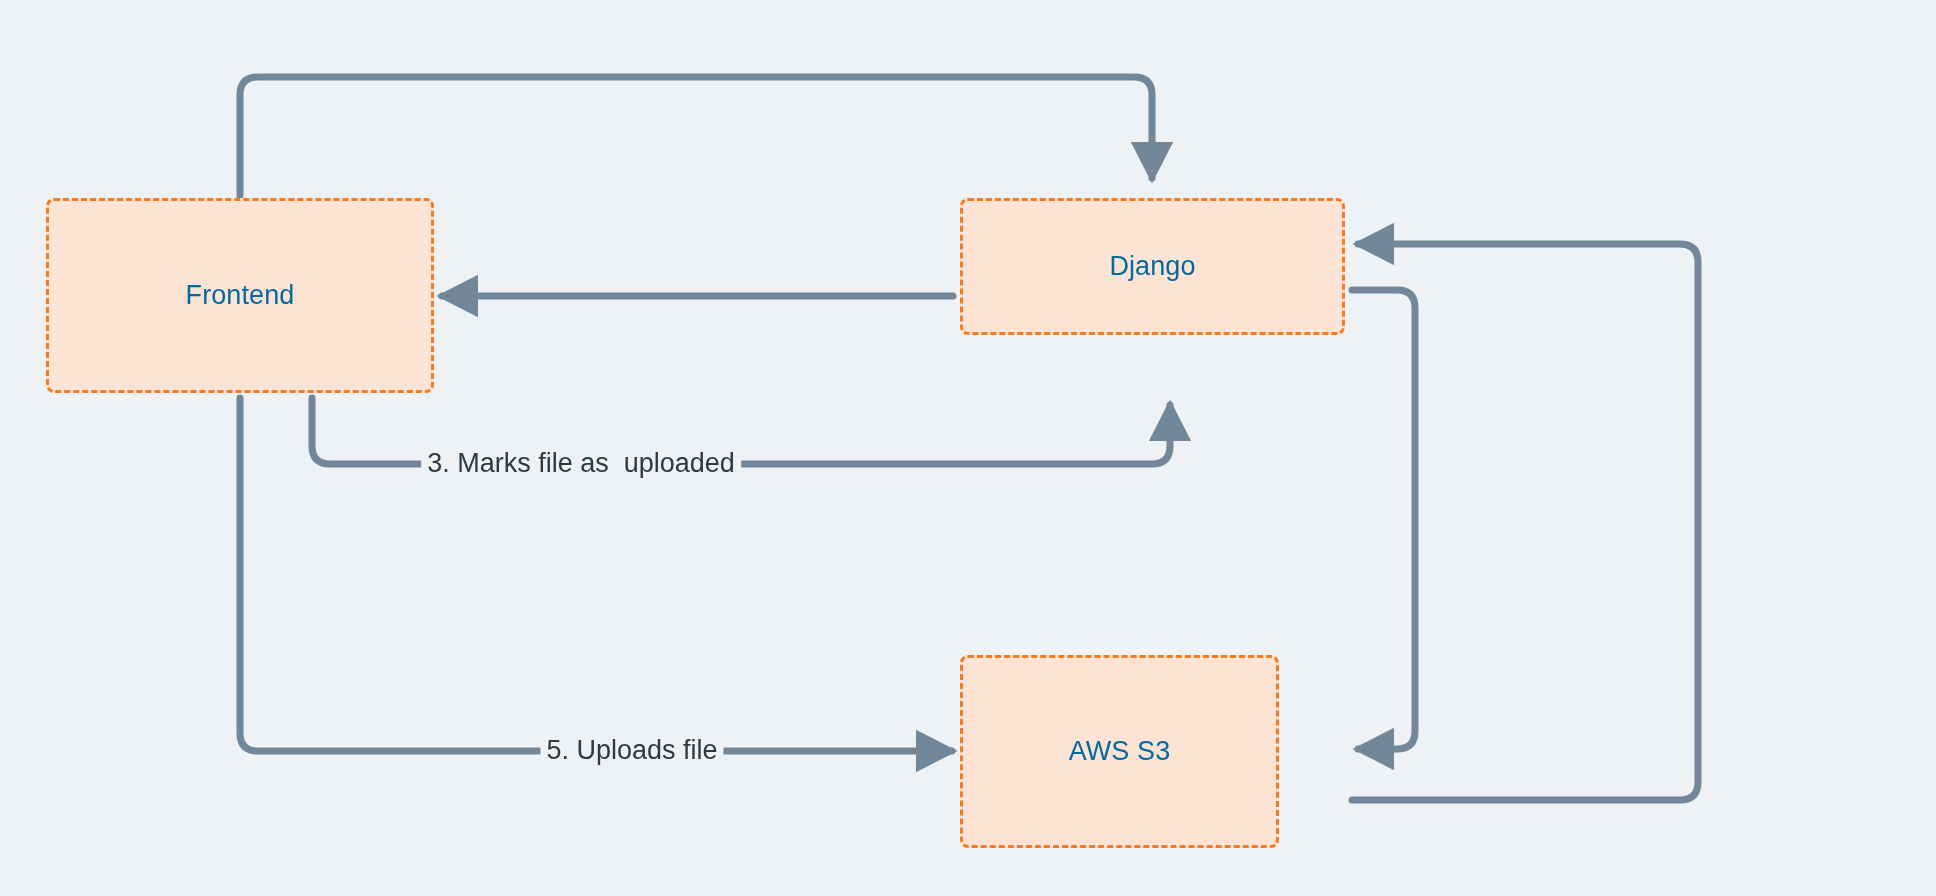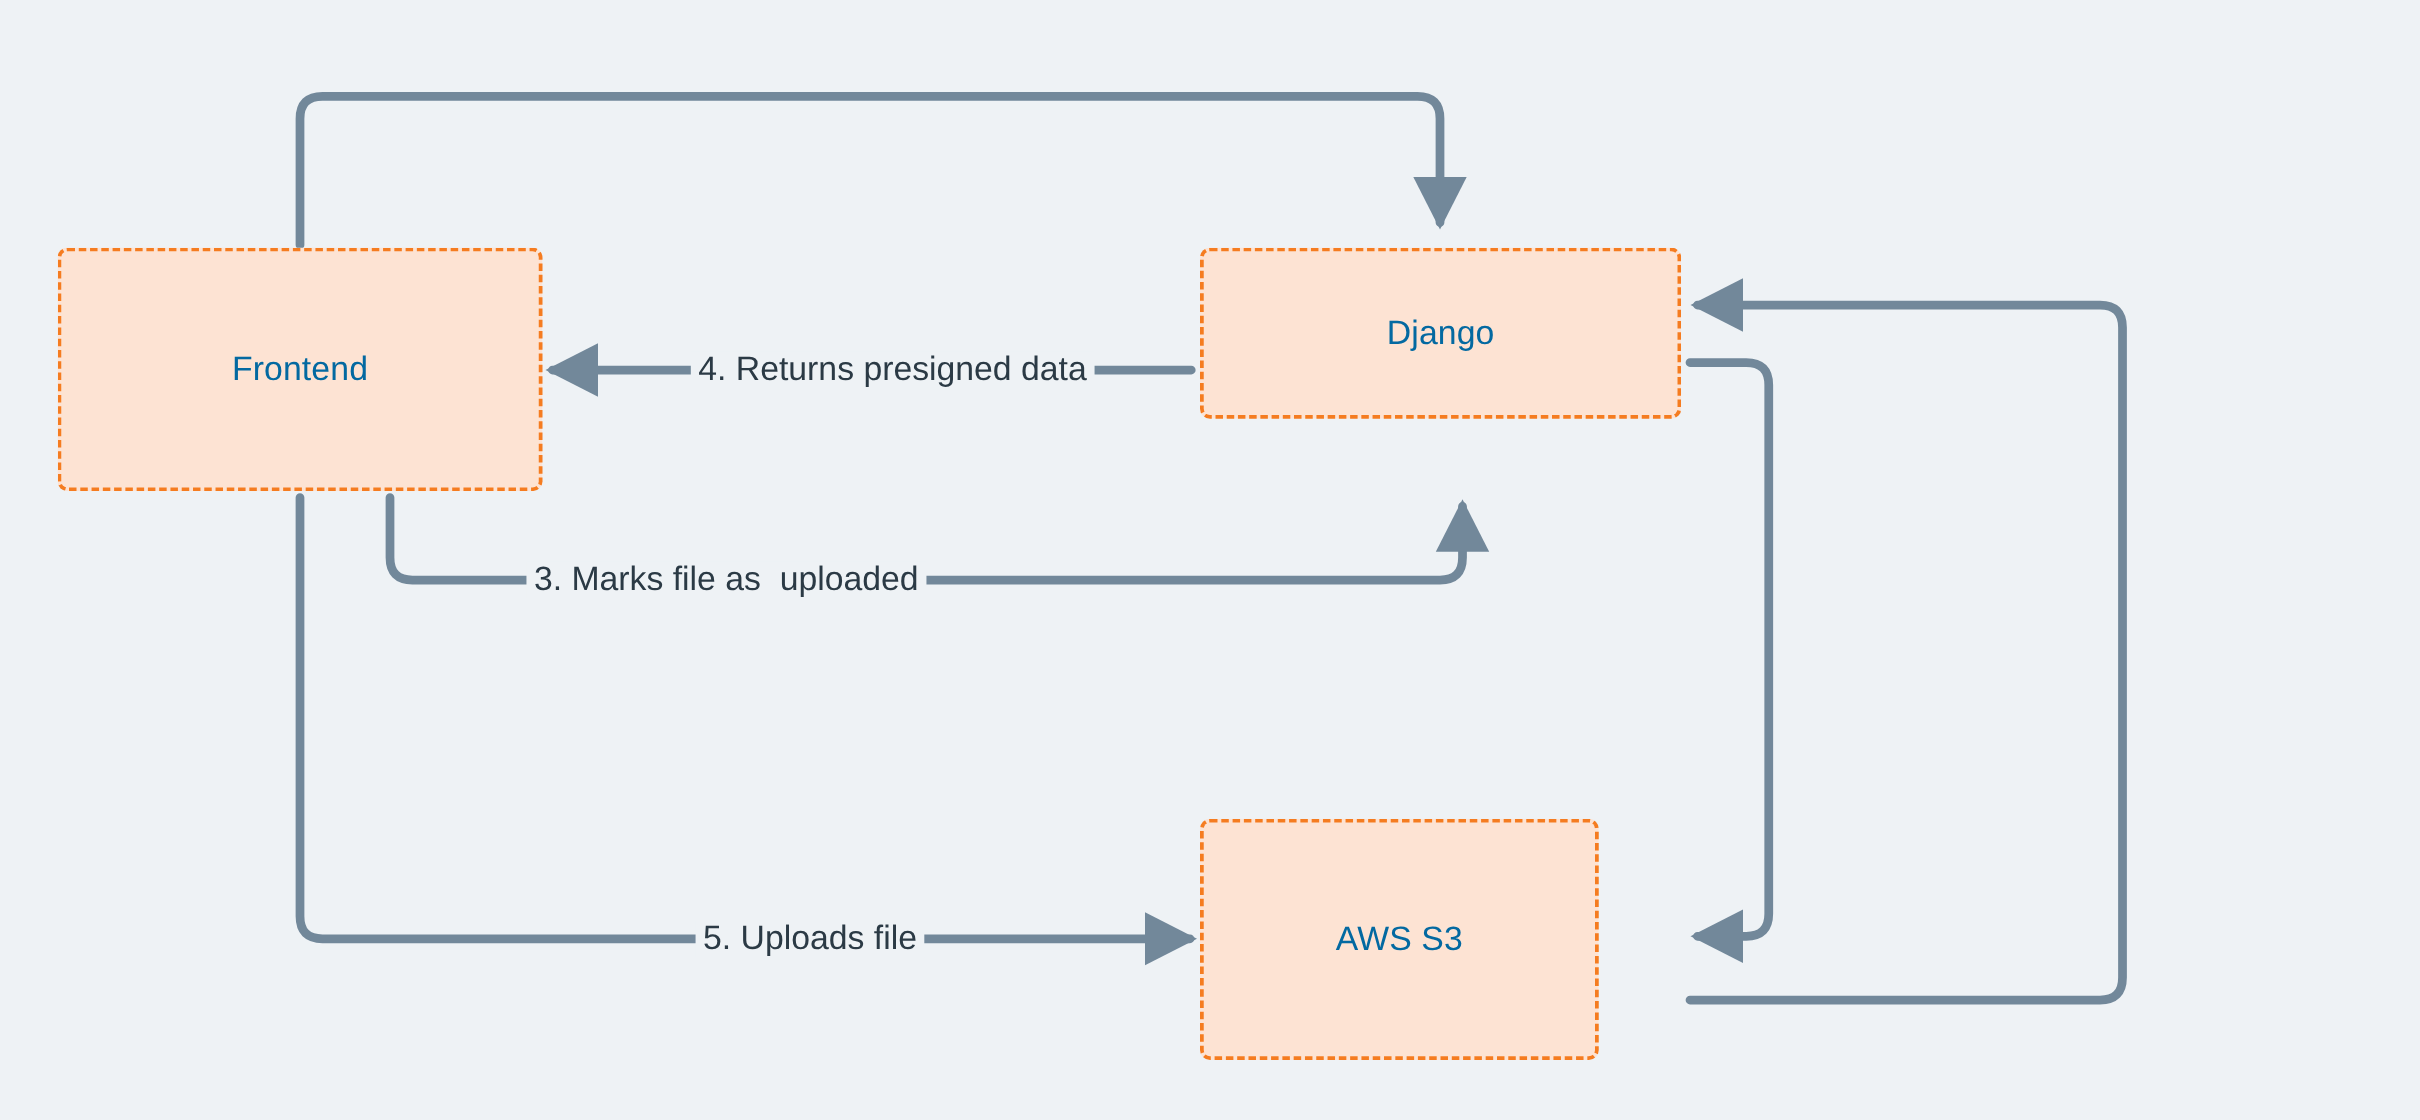--- a/index.html
+++ b/index.html
@@ -91,19 +91,18 @@
     <span class="node-label">Django</span>
   </div>
 
   <div class="node-box" style="left:960px; top:655px; width:319px; height:193px;">
     <span class="node-label">AWS S3</span>
   </div>
 
 
 
 
-  <div class="edge-label" style="left:714px; top:296px;">4. Returns presigned data</div>
 
-  <div class="edge-label" style="left:648px; top:751px;">5. Uploads file</div>
+  <div class="edge-label" style="left:632px; top:751px;">5. Uploads file</div>
 
   <div class="edge-label" style="left:581px; top:464px;">3. Marks file as  uploaded</div>
 
 </div>
 
 </body></html>

